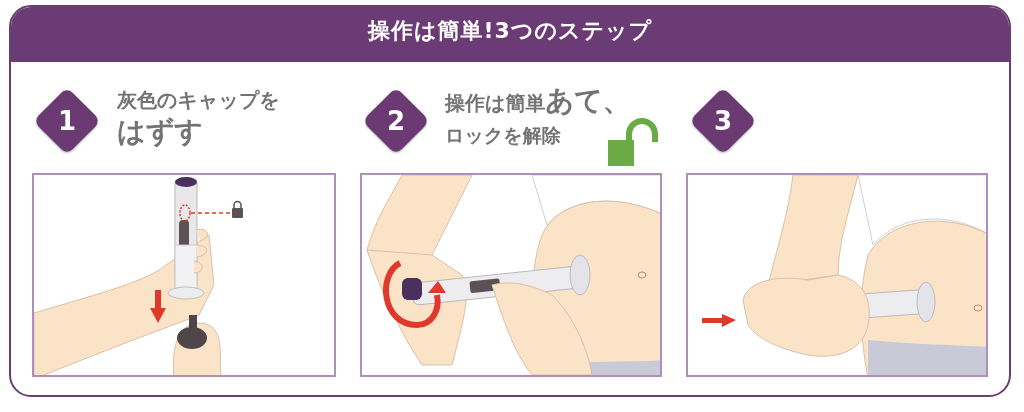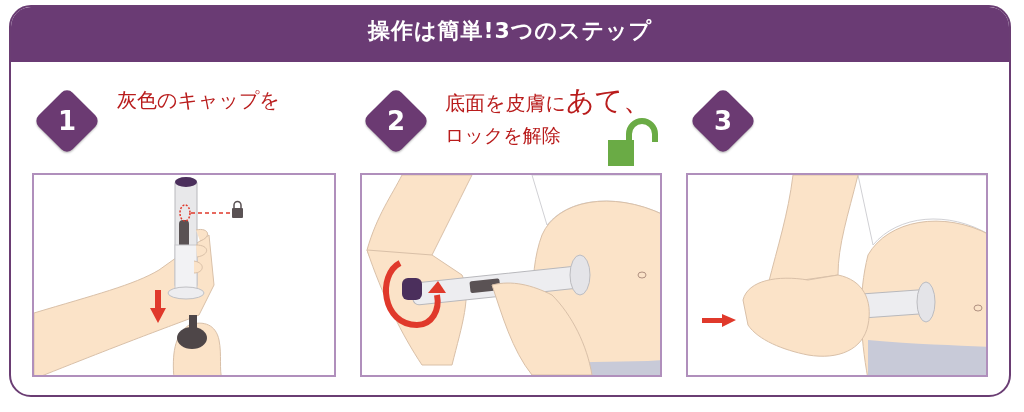--- a/index.html
+++ b/index.html
@@ -7,21 +7,21 @@
          font-family:"DejaVu Sans", "Liberation Sans", sans-serif; }
   .frame { position:absolute; left:9px; top:5px; width:1002px; height:392px;
            border:2px solid #6a3d73; border-radius:22px; box-sizing:border-box; background:#fff; overflow:hidden; }
   .header { position:absolute; left:0; top:0; right:0; height:55px; background:#6a3b74; }
   .header-title { position:absolute; left:0; right:0; top:9px; text-align:center; color:#fff;
                   font-size:22px; font-weight:bold; letter-spacing:1px; }
   .badge { position:absolute; width:48px; height:48px; background:#6b3a72; border-radius:8px;
            transform:rotate(45deg); box-shadow:1px 1px 2px rgba(0,0,0,0.25); }
   .badge-num { position:absolute; width:48px; height:48px; line-height:48px; text-align:center;
                color:#fff; font-weight:bold; font-size:26px; }
-  .step-text { position:absolute; color:#b91c1c; font-weight:normal; white-space:nowrap; }
+  .step-text { position:absolute; color:#737373; font-weight:bold; white-space:nowrap; }
   .line1 { font-size:20px; line-height:28px; }
   .line2 { font-size:19px; line-height:30px; }
   .big { font-size:28px; }
   .panel { position:absolute; top:173px; height:204px; border:2px solid #b08fbc; box-sizing:border-box;
            background:#fff; overflow:hidden; }
   .panel svg { position:absolute; left:0; top:0; }
   .lock { position:absolute; left:605px; top:118px; }
 </style>
 </head>
 <body>
@@ -30,20 +30,21 @@
   <div class="header">
     <div class="header-title">操作は簡単!3つのステップ</div>
   </div>
 </div>
 
 <div>
   <div class="badge" style="left:43px;top:97px;"></div>
   <div class="badge-num" style="left:43px;top:97px;">1</div>
   <div class="step-text" style="left:117px;top:86px;">
     <div class="line1">灰色のキャップを</div>
+    <div class="line2 big" style="line-height:36px;">はずす</div>
   </div>
   <div class="panel" style="left:32px;width:304px;">
     <svg width="304" height="204" viewBox="0 0 304 204">
 
       <path d="M0 138 C60 120 100 110 125 95 L160 70 L175 60 L180 110 L165 140 C140 150 110 160 0 204 Z" fill="#fbe3c8" stroke="#d9c0a8" stroke-width="1"></path>
 
       <rect x="141" y="5" width="22" height="108" rx="3" fill="#e8e8ea" stroke="#b8b8bc"></rect>
       <rect x="145" y="45" width="10" height="30" rx="4" fill="#5a5254"></rect>
       <ellipse cx="152" cy="7" rx="11" ry="5" fill="#4b2f5c"></ellipse>
       <rect x="141" y="70" width="22" height="45" fill="#f2f2f4" stroke="#c8c8cc"></rect>
@@ -64,21 +65,21 @@
       <rect x="155" y="140" width="8" height="18" fill="#4e4648"></rect>
     </svg>
   </div>
 </div>
 
 <div>
   <div class="badge" style="left:372px;top:97px;"></div>
   <div class="badge-num" style="left:372px;top:97px;">2</div>
   <div class="step-text" style="left:445px;top:84px;">
     <div class="line1" style="line-height:34px;">
-      <span>底面を皮膚に</span><span class="big">あて、</span>
+      <span>操作は簡単</span><span class="big">あて、</span>
     </div>
     <div class="line2">ロックを解除</div>
   </div>
   <svg class="lock" width="60" height="50" viewBox="0 0 60 50">
     <rect x="3" y="22" width="26" height="26" fill="#6aab45"></rect>
     <path d="M24 22 V16 a13 13 0 0 1 26 0 V24" fill="none" stroke="#6aab45" stroke-width="6"></path>
   </svg>
   <div class="panel" style="left:360px;width:302px;">
     <svg width="302" height="204" viewBox="0 0 302 204">
 

